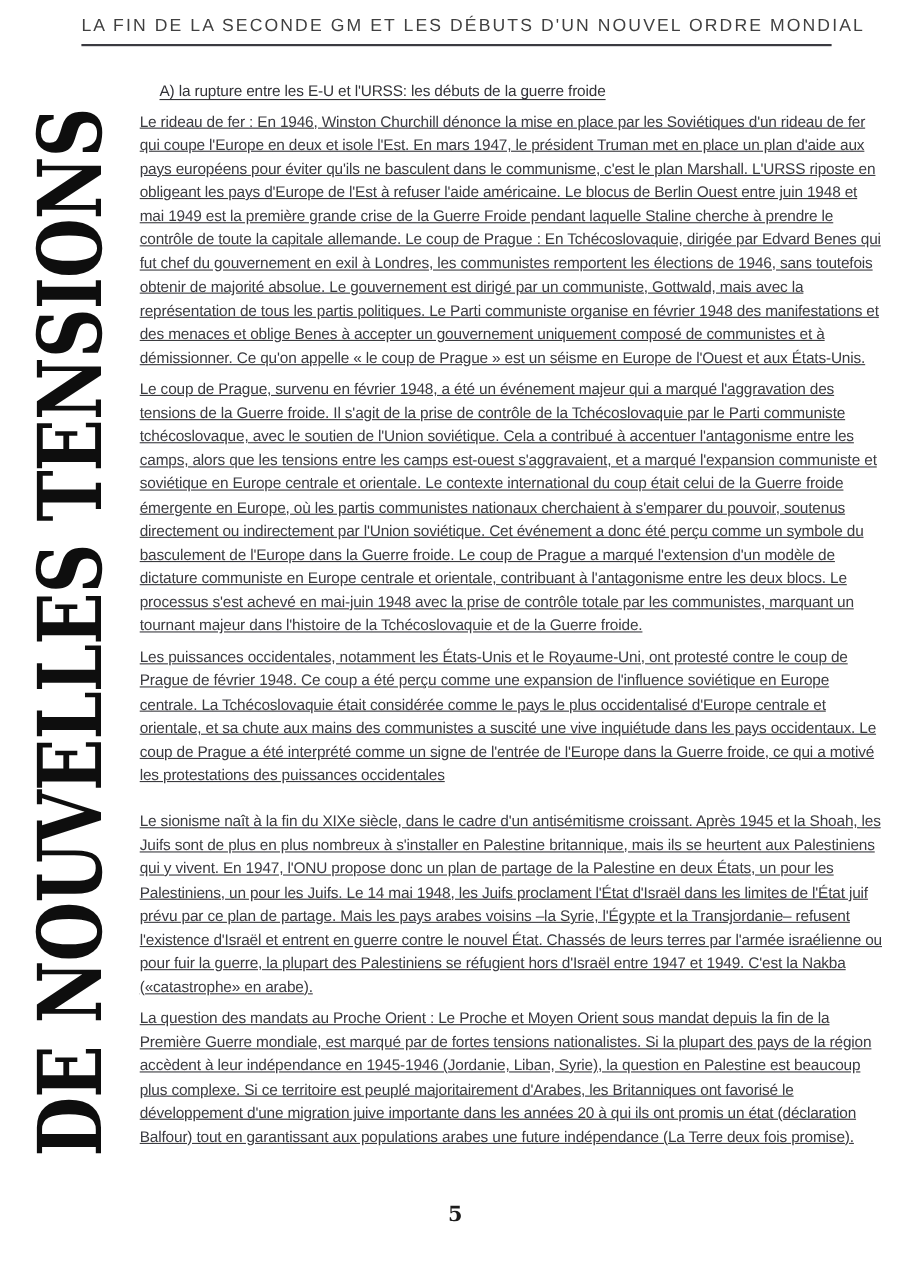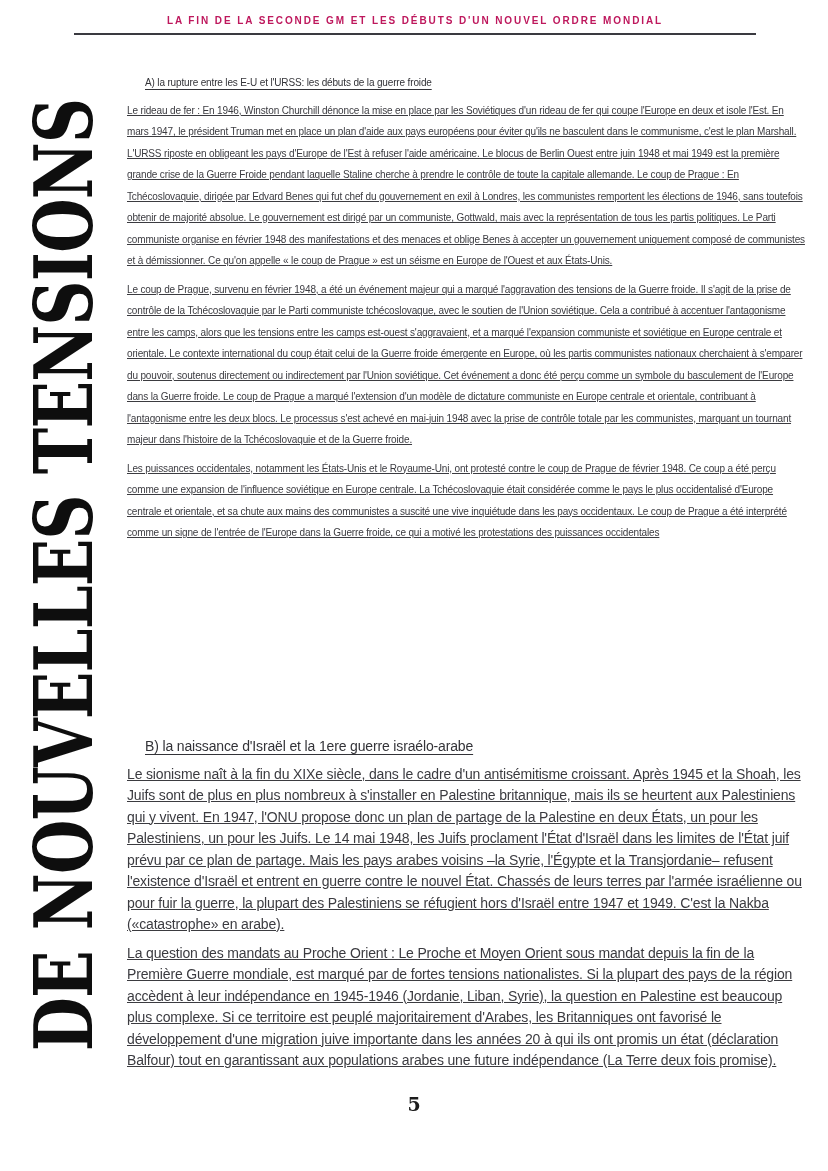--- a/index.html
+++ b/index.html
@@ -14,24 +14,24 @@
 
   
   .header {
     position: absolute;
     top: 15px;
     left: 74px;
     width: 682px;
     text-align: center;
   }
   .header-title {
-    font-size: 10px;
-    font-weight: 700;
+    font-size: 16px;
+    font-weight: 400;
     letter-spacing: 1.9px;
-    color: #be185d;
+    color: #404040;
     white-space: nowrap;
   }
   .header-rule {
     margin-top: 7px;
     border-top: 2px solid #3a3a40;
     height: 0;
   }
 
   
   .vertical-title {
@@ -47,21 +47,21 @@
     letter-spacing: -1px;
     color: #0e0e0e;
   }
 
   
   .content {
     position: absolute;
     left: 127px;
     top: 72px;
     width: 678px;
-    font-size: 10px;
+    font-size: 14px;
     line-height: 21.5px;
     letter-spacing: -0.15px;
     color: #3b3b40;
   }
   .section-b {
     position: absolute;
     left: 127px;
     top: 736px;
     width: 678px;
     font-size: 14px;
@@ -107,20 +107,19 @@
   <div class="vertical-title">DE NOUVELLES TENSIONS</div>
 
   <div class="content">
     <div class="section-heading">A) la rupture entre les E-U et l'URSS: les débuts de la guerre froide</div>
     <p>Le rideau de fer : En 1946, Winston Churchill dénonce la mise en place par les Soviétiques d'un rideau de fer qui coupe l'Europe en deux et isole l'Est. En mars 1947, le président Truman met en place un plan d'aide aux pays européens pour éviter qu'ils ne basculent dans le communisme, c'est le plan Marshall. L'URSS riposte en obligeant les pays d'Europe de l'Est à refuser l'aide américaine. Le blocus de Berlin Ouest entre juin 1948 et mai 1949 est la première grande crise de la Guerre Froide pendant laquelle Staline cherche à prendre le contrôle de toute la capitale allemande. Le coup de Prague : En Tchécoslovaquie, dirigée par Edvard Benes qui fut chef du gouvernement en exil à Londres, les communistes remportent les élections de 1946, sans toutefois obtenir de majorité absolue. Le gouvernement est dirigé par un communiste, Gottwald, mais avec la représentation de tous les partis politiques. Le Parti communiste organise en février 1948 des manifestations et des menaces et oblige Benes à accepter un gouvernement uniquement composé de communistes et à démissionner. Ce qu'on appelle « le coup de Prague » est un séisme en Europe de l'Ouest et aux États-Unis.</p>
     <p>Le coup de Prague, survenu en février 1948, a été un événement majeur qui a marqué l'aggravation des tensions de la Guerre froide. Il s'agit de la prise de contrôle de la Tchécoslovaquie par le Parti communiste tchécoslovaque, avec le soutien de l'Union soviétique. Cela a contribué à accentuer l'antagonisme entre les camps, alors que les tensions entre les camps est-ouest s'aggravaient, et a marqué l'expansion communiste et soviétique en Europe centrale et orientale. Le contexte international du coup était celui de la Guerre froide émergente en Europe, où les partis communistes nationaux cherchaient à s'emparer du pouvoir, soutenus directement ou indirectement par l'Union soviétique. Cet événement a donc été perçu comme un symbole du basculement de l'Europe dans la Guerre froide. Le coup de Prague a marqué l'extension d'un modèle de dictature communiste en Europe centrale et orientale, contribuant à l'antagonisme entre les deux blocs. Le processus s'est achevé en mai-juin 1948 avec la prise de contrôle totale par les communistes, marquant un tournant majeur dans l'histoire de la Tchécoslovaquie et de la Guerre froide.</p>
     <p>Les puissances occidentales, notamment les États-Unis et le Royaume-Uni, ont protesté contre le coup de Prague de février 1948. Ce coup a été perçu comme une expansion de l'influence soviétique en Europe centrale. La Tchécoslovaquie était considérée comme le pays le plus occidentalisé d'Europe centrale et orientale, et sa chute aux mains des communistes a suscité une vive inquiétude dans les pays occidentaux. Le coup de Prague a été interprété comme un signe de l'entrée de l'Europe dans la Guerre froide, ce qui a motivé les protestations des puissances occidentales</p>
   </div>
 
   <div class="section-b">
-    <div class="section-heading">B) la naissance d'Israël et la 1ere guerre israélo-arabe</div>
     <p>Le sionisme naît à la fin du XIXe siècle, dans le cadre d'un antisémitisme croissant. Après 1945 et la Shoah, les Juifs sont de plus en plus nombreux à s'installer en Palestine britannique, mais ils se heurtent aux Palestiniens qui y vivent. En 1947, l'ONU propose donc un plan de partage de la Palestine en deux États, un pour les Palestiniens, un pour les Juifs. Le 14 mai 1948, les Juifs proclament l'État d'Israël dans les limites de l'État juif prévu par ce plan de partage. Mais les pays arabes voisins –la Syrie, l'Égypte et la Transjordanie– refusent l'existence d'Israël et entrent en guerre contre le nouvel État. Chassés de leurs terres par l'armée israélienne ou pour fuir la guerre, la plupart des Palestiniens se réfugient hors d'Israël entre 1947 et 1949. C'est la Nakba («catastrophe» en arabe).</p>
     <p>La question des mandats au Proche Orient : Le Proche et Moyen Orient sous mandat depuis la fin de la Première Guerre mondiale, est marqué par de fortes tensions nationalistes. Si la plupart des pays de la région accèdent à leur indépendance en 1945-1946 (Jordanie, Liban, Syrie), la question en Palestine est beaucoup plus complexe. Si ce territoire est peuplé majoritairement d'Arabes, les Britanniques ont favorisé le développement d'une migration juive importante dans les années 20 à qui ils ont promis un état (déclaration Balfour) tout en garantissant aux populations arabes une future indépendance (La Terre deux fois promise).</p>
   </div>
 
   <div class="page-number">5</div>
 
 </div>
 
 </body></html>

